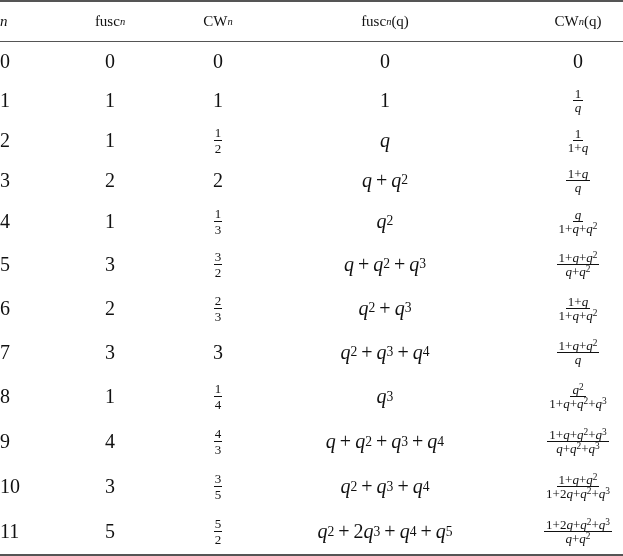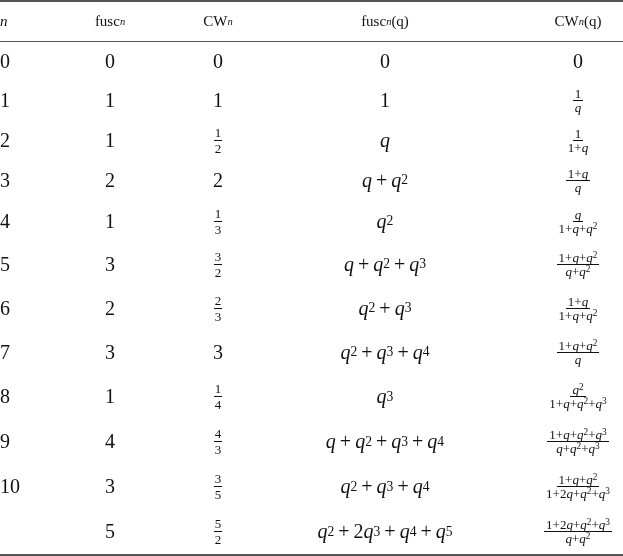--- a/index.html
+++ b/index.html
@@ -272,20 +272,21 @@
         </div>
         <div class="cell c-fuscq"><span class="it">q</span><sup>2</sup> + <span class="it">q</span><sup>3</sup> + <span class="it">q</span><sup>4</sup></div>
         <div class="cell c-cwq">
           <span class="frac q">
             <span class="num">1+<span class="it">q</span>+<span class="it">q</span><sup>2</sup></span>
             <span class="den">1+2<span class="it">q</span>+<span class="it">q</span><sup>2</sup>+<span class="it">q</span><sup>3</sup></span>
           </span>
         </div>
       </div>
       <div class="row body-row" style="top: 509px; height: 45px;">
+        <div class="cell c-n">11</div>
         <div class="cell c-fusc">5</div>
         <div class="cell c-cw">
           <span class="frac small">
             <span class="num">5</span>
             <span class="den">2</span>
           </span>
         </div>
         <div class="cell c-fuscq"><span class="it">q</span><sup>2</sup> + 2<span class="it">q</span><sup>3</sup> + <span class="it">q</span><sup>4</sup> + <span class="it">q</span><sup>5</sup></div>
         <div class="cell c-cwq">
           <span class="frac q">

